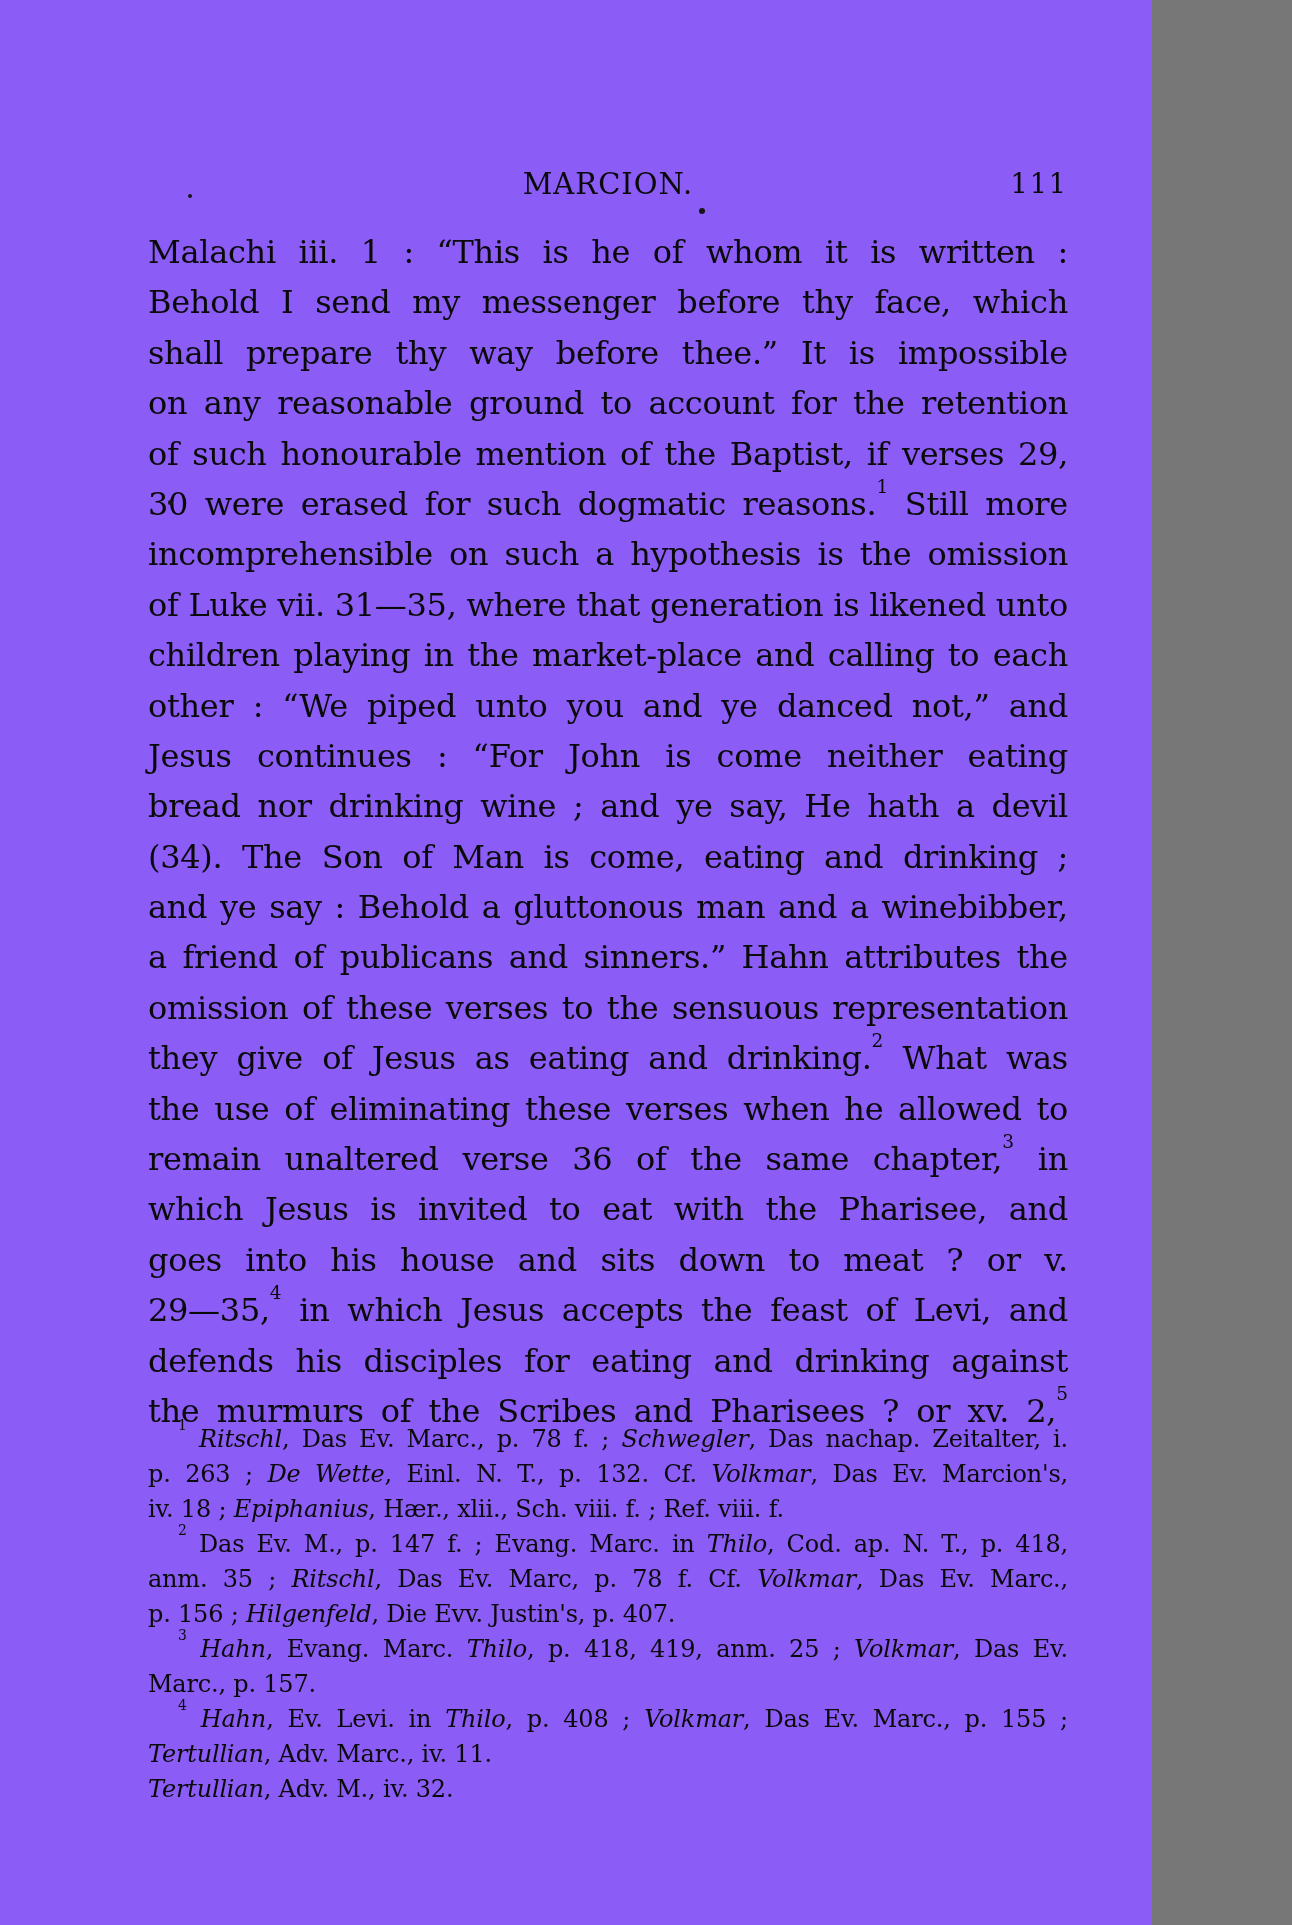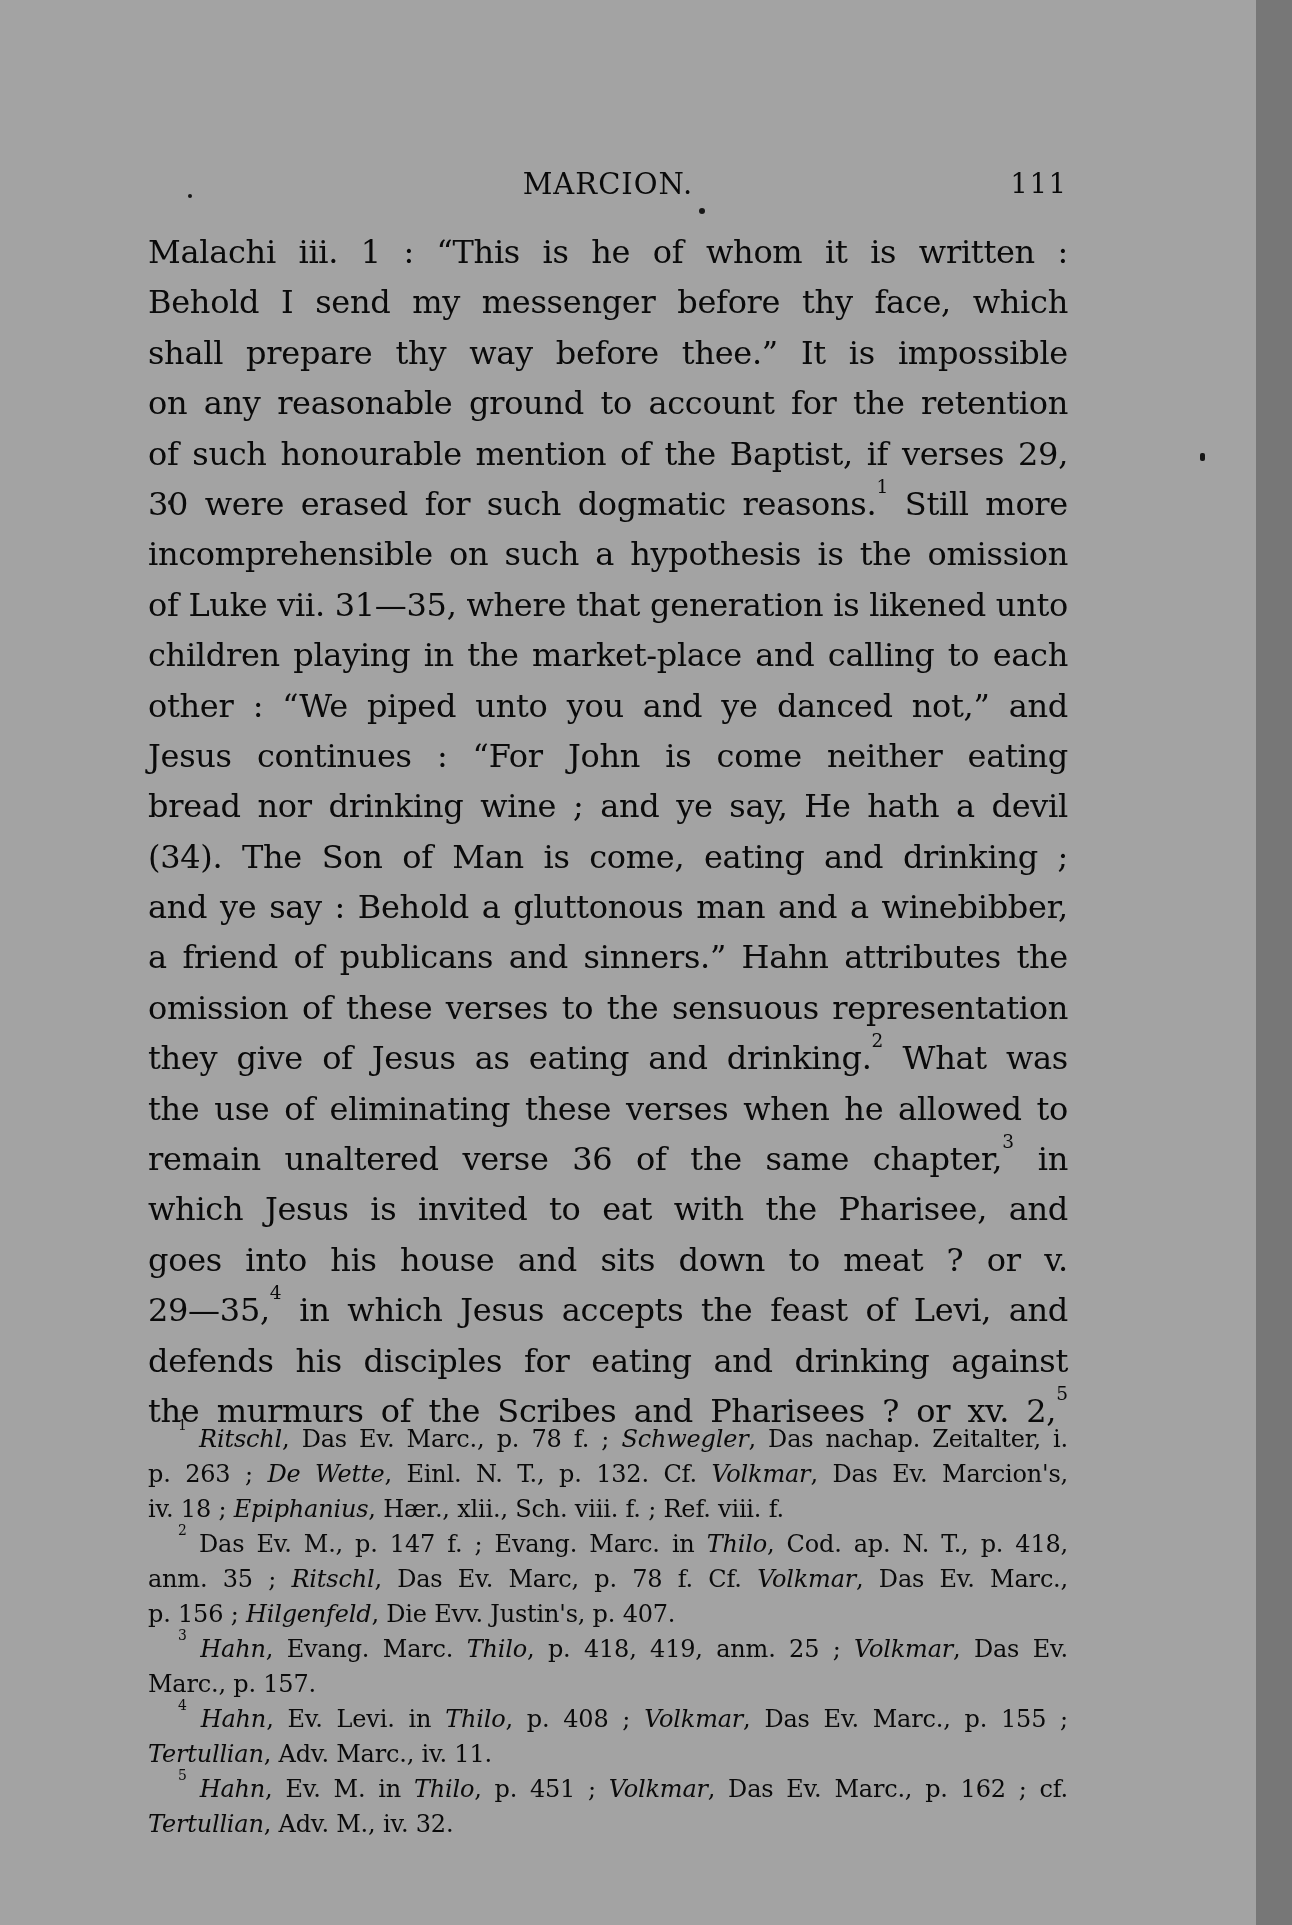--- a/index.html
+++ b/index.html
@@ -1,19 +1,19 @@
 <!DOCTYPE html>
 <html><head>
 <meta charset="utf-8">
 <style>
   html,body{margin:0;padding:0;background:#777;}
   #page{
     position:relative;
-    width:1256px;height:1925px;
-    background:#a3a3a3;
+    width:1152px;height:1925px;
+    background:#8b5cf6;
     color:#0a0a0a;
     font-family:"DejaVu Serif","Liberation Serif",serif;
     overflow:hidden;
   }
   
   #running-head{
     position:absolute;left:148px;top:167px;width:920px;height:40px;
   }
   #head-title{
     position:absolute;left:0;right:0;text-align:center;
@@ -95,21 +95,20 @@
       <div class="line just ind"><sup>1</sup><span> </span><span class="it">Ritschl</span><span>, Das Ev. Marc., p. 78 f. ; </span><span class="it">Schwegler</span><span>, Das nachap. Zeitalter, i.</span></div>
       <div class="line just"><span>p. 263 ; </span><span class="it">De Wette</span><span>, Einl. N. T., p. 132. Cf. </span><span class="it">Volkmar</span><span>, Das Ev. Marcion's,</span></div>
       <div class="line"><span>iv. 18 ; </span><span class="it">Epiphanius</span><span>, Hær., xlii., Sch. viii. f. ; Ref. viii. f.</span></div>
       <div class="line just ind"><sup>2</sup><span> Das Ev. M., p. 147 f. ; Evang. Marc. in </span><span class="it">Thilo</span><span>, Cod. ap. N. T., p. 418,</span></div>
       <div class="line just"><span>anm. 35 ; </span><span class="it">Ritschl</span><span>, Das Ev. Marc, p. 78 f. Cf. </span><span class="it">Volkmar</span><span>, Das Ev. Marc.,</span></div>
       <div class="line"><span>p. 156 ; </span><span class="it">Hilgenfeld</span><span>, Die Evv. Justin's, p. 407.</span></div>
       <div class="line just ind"><sup>3</sup><span> </span><span class="it">Hahn</span><span>, Evang. Marc. </span><span class="it">Thilo</span><span>, p. 418, 419, anm. 25 ; </span><span class="it">Volkmar</span><span>, Das Ev.</span></div>
       <div class="line"><span>Marc., p. 157.</span></div>
       <div class="line just ind"><sup>4</sup><span> </span><span class="it">Hahn</span><span>, Ev. Levi. in </span><span class="it">Thilo</span><span>, p. 408 ; </span><span class="it">Volkmar</span><span>, Das Ev. Marc., p. 155 ;</span></div>
       <div class="line"><span class="it">Tertullian</span><span>, Adv. Marc., iv. 11.</span></div>
-      <div class="line just ind"><sup>5</sup><span> </span><span class="it">Hahn</span><span>, Ev. M. in </span><span class="it">Thilo</span><span>, p. 451 ; </span><span class="it">Volkmar</span><span>, Das Ev. Marc., p. 162 ; cf.</span></div>
       <div class="line"><span class="it">Tertullian</span><span>, Adv. M., iv. 32.</span></div>
     </div>
 
   <div class="speck" id="speck-1"></div>
   <div class="speck" id="speck-2"></div>
   <div class="speck" id="speck-3"></div>
   <div class="speck" id="speck-4"></div>
 
 </div>
 

